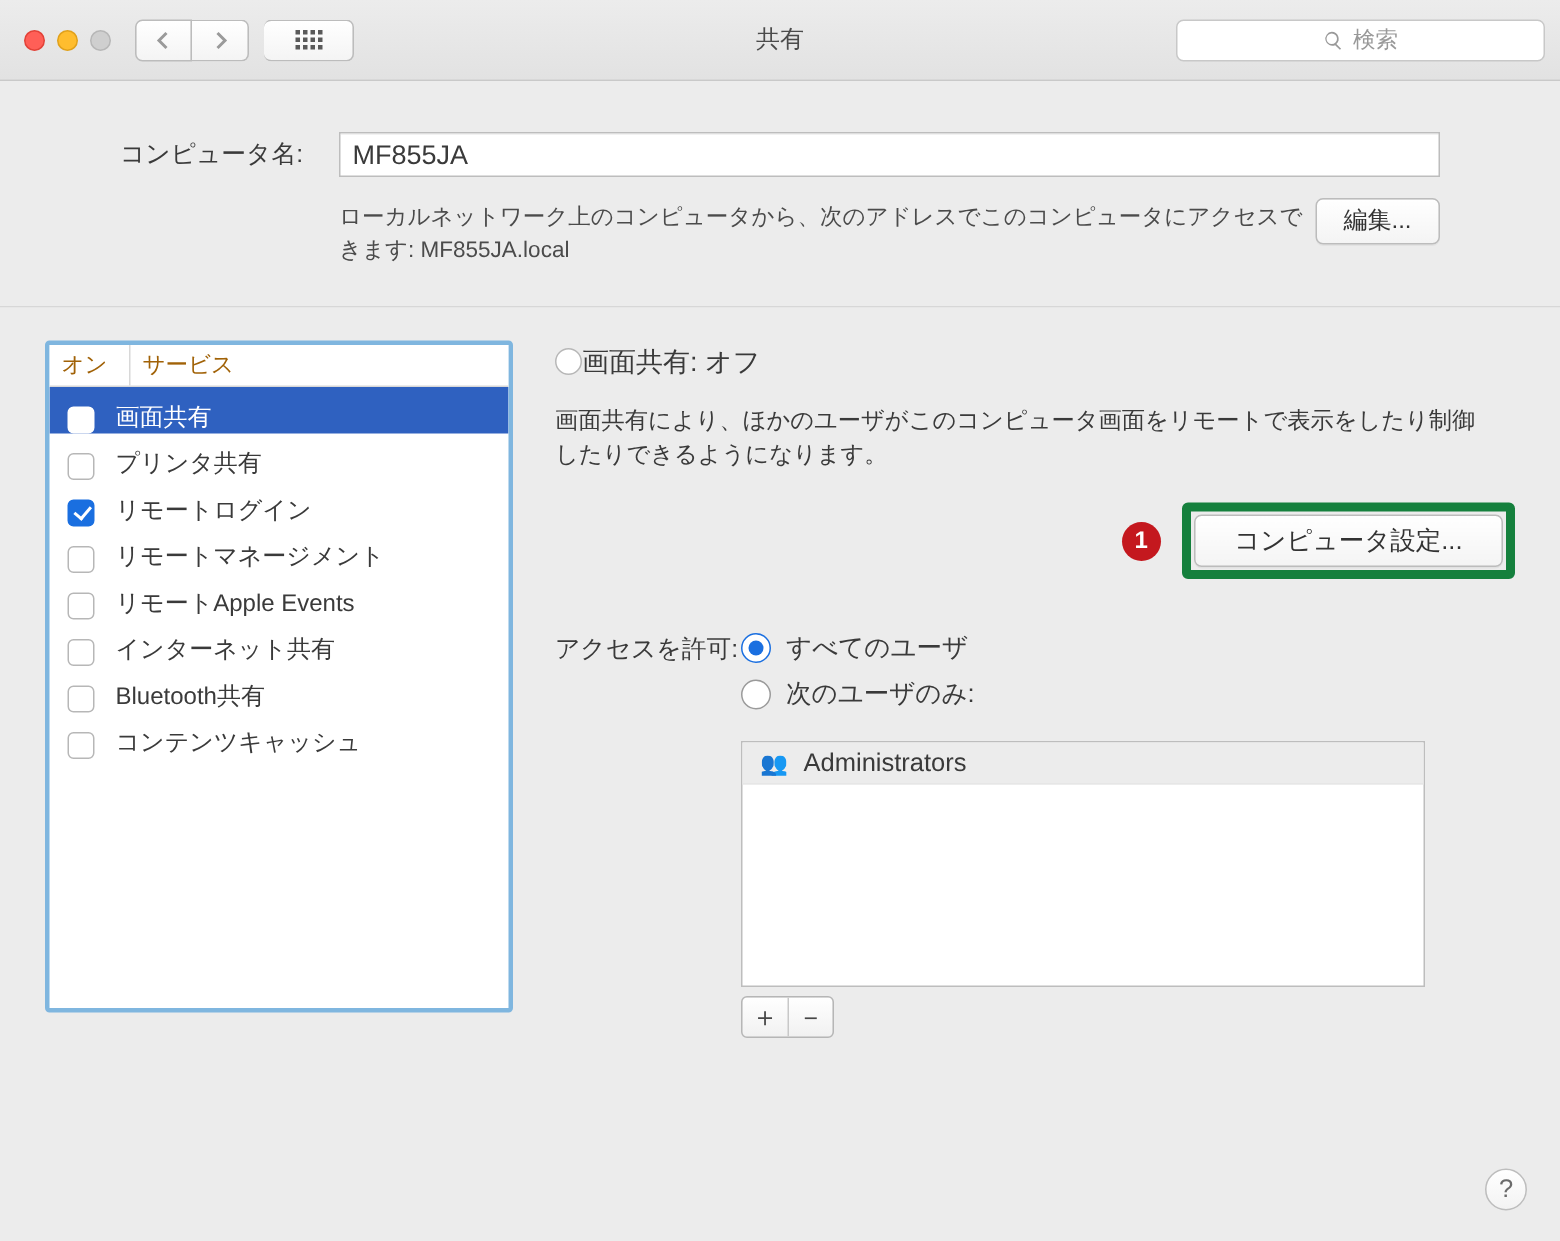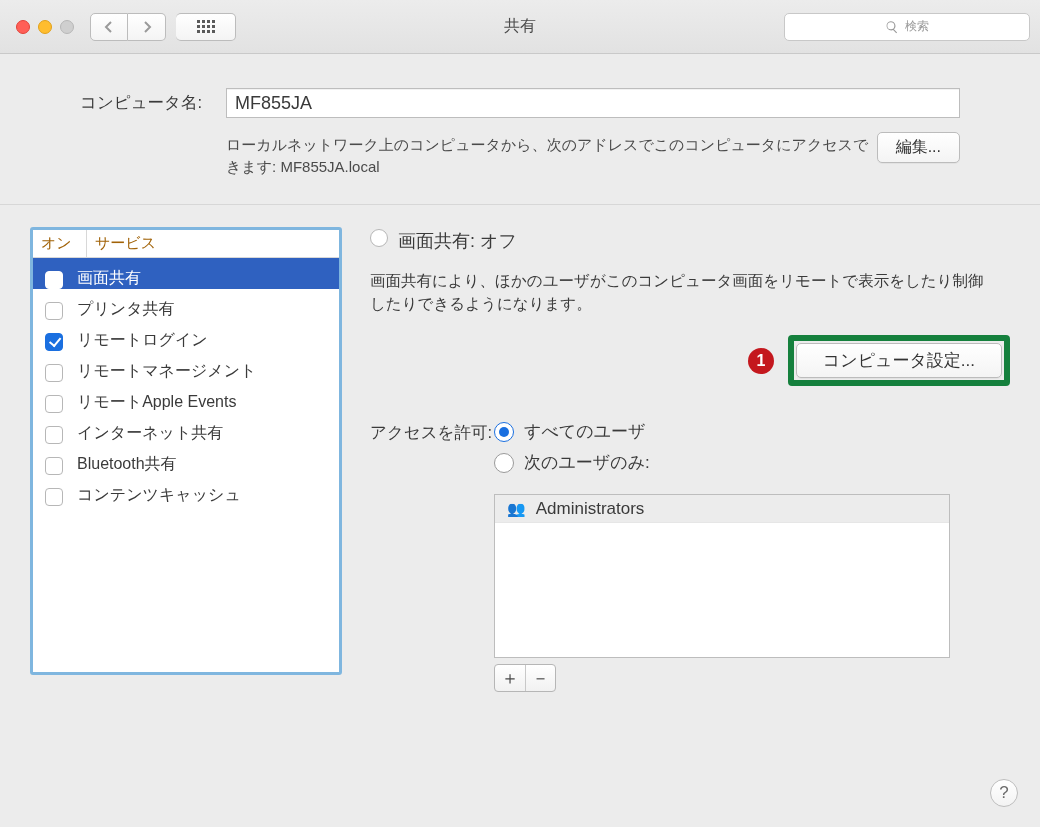--- a/index.html
+++ b/index.html
@@ -47,21 +47,21 @@
     position:absolute; left:0; right:0; text-align:center;
     font-size:16px; color:#4b4b4b; pointer-events:none;
   }
   .search-wrap { margin-left:auto; }
   .search {
     width:246px; height:28px;
     border:1px solid #c8c8c8; border-radius:5px;
     background:#ffffff;
     display:flex; align-items:center; justify-content:center;
     color:#999; gap:6px;
-    font-size:12px;
+    font-size:15px;
   }
   .search svg { width:14px; height:14px; fill:#999;}
 
   
   .top-pane {
     padding: 34px 80px 26px 80px;
     border-bottom:1px solid #d7d7d7;
     background:#ececec;
   }
   .row { display:flex; align-items:flex-start; }
@@ -135,21 +135,21 @@
     transform:rotate(40deg) translateY(-1px);
   }
   .svc-label { white-space:nowrap; }
 
   .right {
     flex:1;
     padding-top:2px;
     padding-right:4px;
     font-size:16px;
   }
-  .status-row { display:flex; gap:10px; margin-bottom:16px;}
+  .status-row { display:flex; align-items:center; margin-bottom:16px;}
   .radio-dim {
     width:18px; height:18px; border-radius:50%;
     border:1px solid #b7b7b7; background:#fff;
     flex-shrink:0;
   }
   .status-title { font-size:18px;}
   .desc { font-size:15.5px; color:#3a3a3a; line-height:1.5; margin-bottom:20px; max-width:620px;}
   .settings-row { display:flex; align-items:center; justify-content:flex-end; gap:14px; margin-bottom:34px; padding-right:2px;}
   .callout-badge {
     width:26px; height:26px; border-radius:50%;

